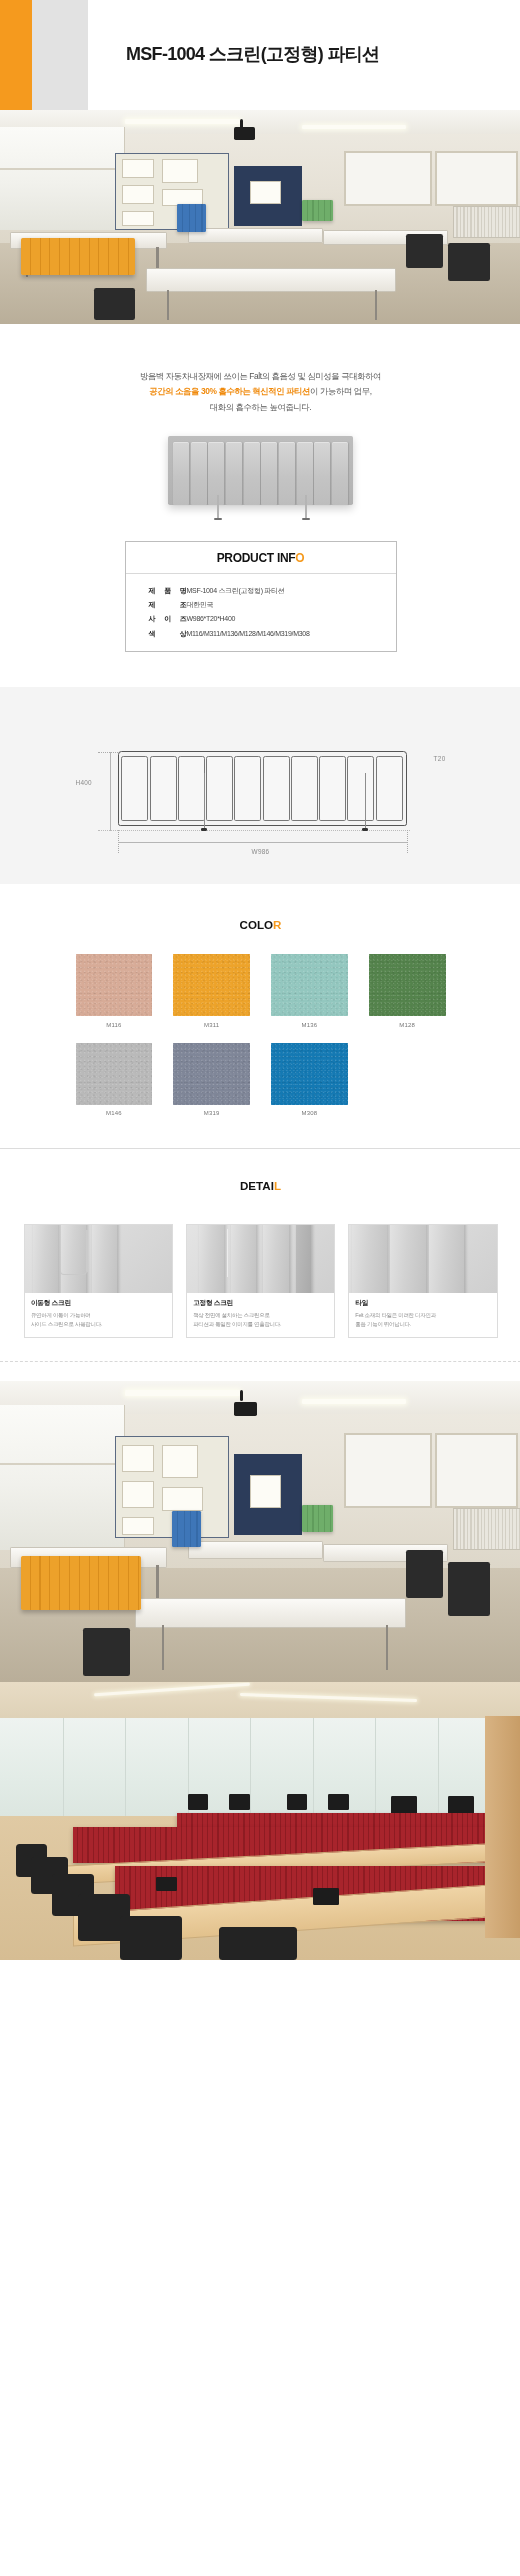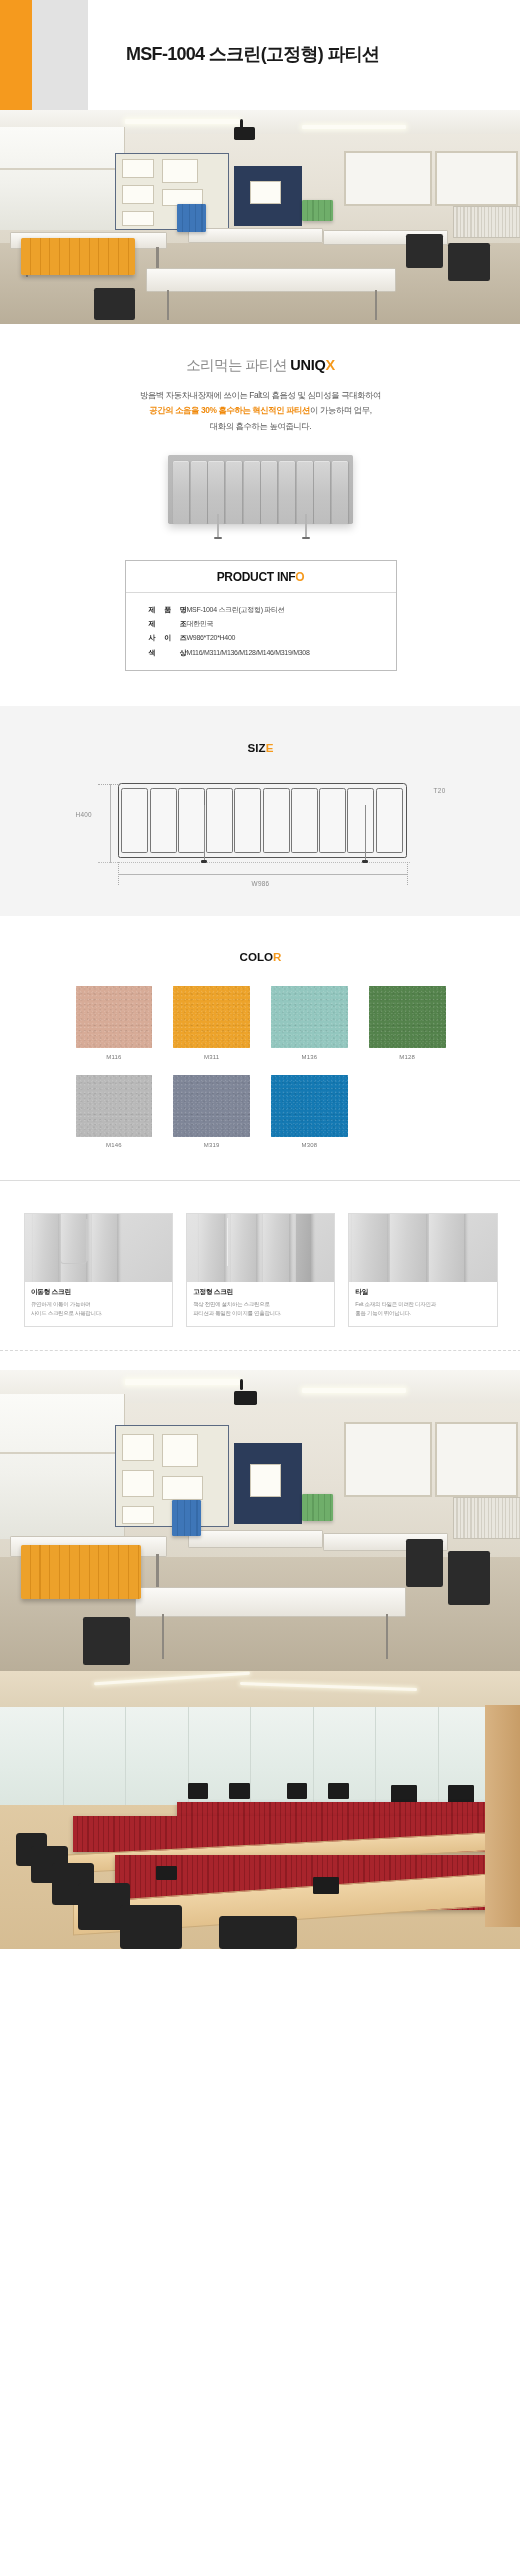--- a/index.html
+++ b/index.html
@@ -296,23 +296,20 @@
       <div class="pc-partition-blue" style="left:34%;top:44%;width:5.5%;height:13%;"></div>
       <div class="pc-partition-green" style="left:58%;top:42%;width:6%;height:10%;"></div>
       <div class="pc-partition-orange" style="left:4%;top:60%;width:22%;height:17%;"></div>
       <div class="pc-chair" style="left:78%;top:58%;width:7%;height:16%;"></div>
       <div class="pc-chair" style="left:86%;top:62%;width:8%;height:18%;"></div>
       <div class="pc-chair" style="left:18%;top:83%;width:8%;height:15%;"></div>
     </div>
   </div>
 
   <div class="intro">
-    <h2>
-      <span>소리먹는 파티션 </span><span class="brand"><span>UNIQ</span><span class="x">X</span></span>
-    </h2>
     <p>
       <span>방음벽 자동차내장재에 쓰이는 Falt의 흡음성 및 심미성을 극대화하여</span><br>
       <span class="hl">공간의 소음을 30% 흡수하는 혁신적인 파티션</span><span>이 가능하며 업무,</span><br>
       <span>대화의 흡수하는 높여줍니다.</span>
     </p>
 
     <div class="panel-render">
       <div class="slat"></div>
         <div class="slat"></div>
         <div class="slat"></div>
@@ -362,21 +359,20 @@
               <span></span>
               <span>상</span>
           </div>
           <div class="v">M116/M311/M136/M128/M146/M319/M308</div>
         </div>
       </div>
     </div>
   </div>
 
   <div class="size-sec">
-    <div class="sec-head"><span>SIZ</span><span class="accent">E</span></div>
 
     <div class="size-diagram">
       <div class="dim-h">H400</div>
       <div class="dim-t">T20</div>
       <div class="dim-w">W986</div>
       <div class="dgm-dot-top"></div>
       <div class="dgm-dot-bot2"></div>
       <div class="dgm-vline"></div>
       <div class="dgm-outline">
         <div class="cell"></div>
@@ -428,20 +424,21 @@
       </div>
       <div class="swatch-cell">
         <div class="swatch" id="sw6" style="background: rgb(20, 121, 179);"></div>
         <div class="swatch-label">M308</div>
       </div>
       <div></div>
     </div>
   </div>
 
   <div class="detail-sec">
+    <div class="sec-head"><span>DETAI</span><span class="accent">L</span></div>
 
 
     <div class="detail-cards">
 
       <div class="dcard">
         <div class="thumb">
           <div class="fin" style="left:6%;"></div>
           <div class="fin" style="left:25%;"></div>
           <div class="fin" style="left:46%;"></div>
           <div class="rod" style="left:42%;top:8%;height:62%;"></div>

